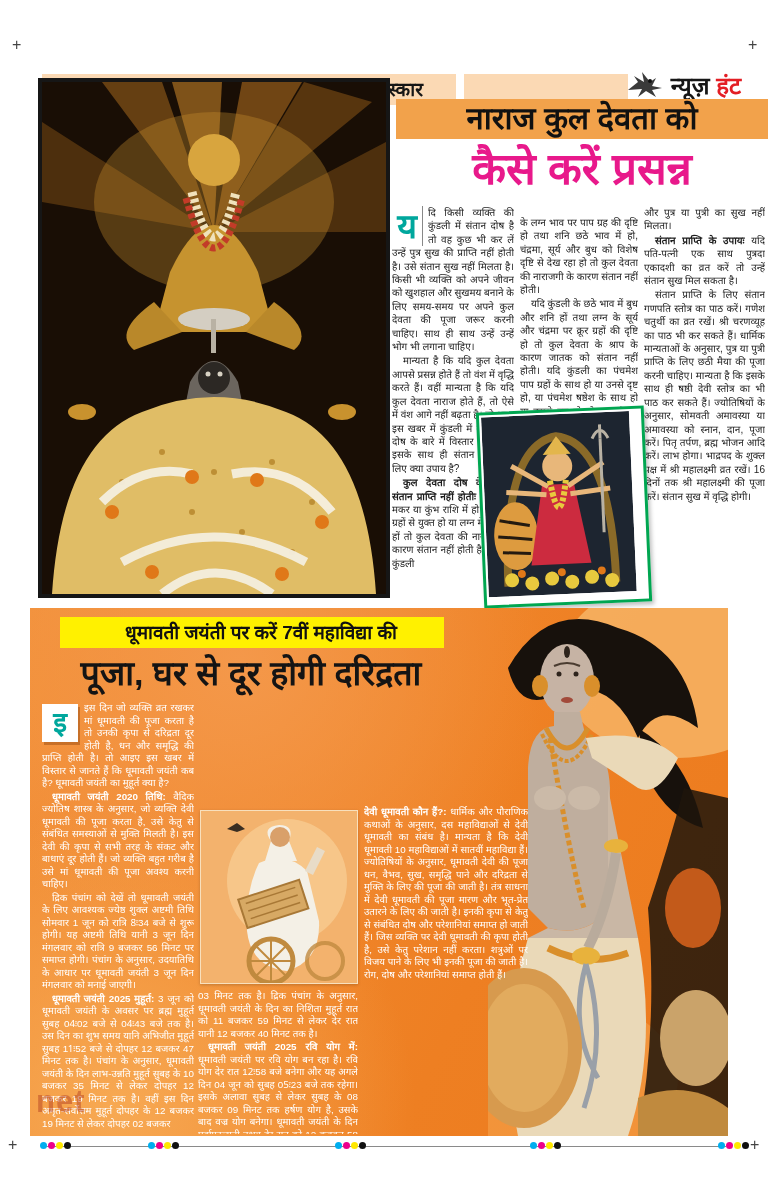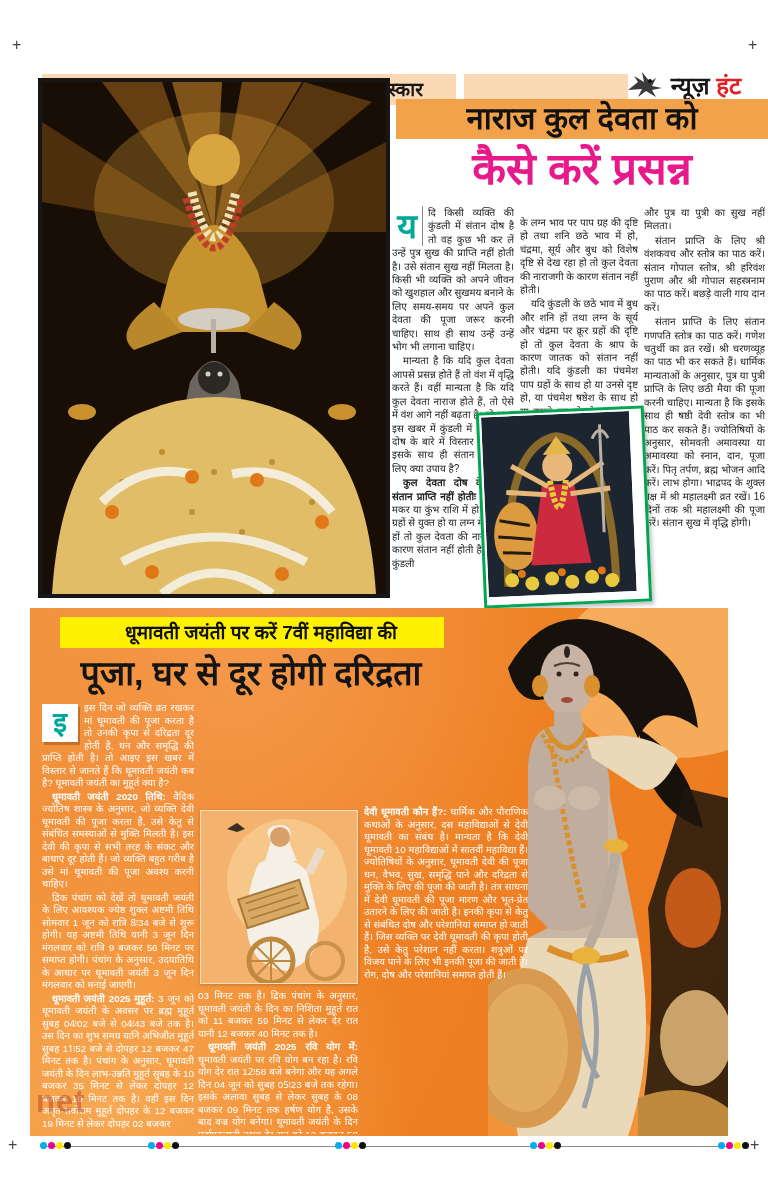--- a/index.html
+++ b/index.html
@@ -148,21 +148,21 @@
   </div>
   <div class="col" style="left:520px;width:118px;margin-top:10px;">
     <div>
         <p>के लग्न भाव पर पाप ग्रह की दृष्टि हो तथा शनि छठे भाव में हो, चंद्रमा, सूर्य और बुध को विशेष दृष्टि से देख रहा हो तो कुल देवता की नाराजगी के कारण संतान नहीं होती।</p>
         <p>यदि कुंडली के छठे भाव में बुध और शनि हों तथा लग्न के सूर्य और चंद्रमा पर क्रूर ग्रहों की दृष्टि हो तो कुल देवता के श्राप के कारण जातक को संतान नहीं होती। यदि कुंडली का पंचमेश पाप ग्रहों के साथ हो या उनसे दृष्ट हो, या पंचमेश षष्ठेश के साथ हो या उससे दृष्ट हो तो कुल देवता का श्राप लगता है</p>
       </div>
   </div>
   <div class="col" style="left:644px;width:121px;">
     <div>
         <p>और पुत्र या पुत्री का सुख नहीं मिलता।</p>
-        <p>संतान प्राप्ति के लिए श्री वंशकवच और स्तोत्र का पाठ करें। संतान गोपाल स्तोत्र, श्री हरिवंश पुराण और श्री गोपाल सहस्त्रनाम का पाठ करें। बछड़े वाली गाय दान करें।</p>
+        <p><b>संतान प्राप्ति के उपायः </b>यदि पति-पत्नी एक साथ पुत्रदा एकादशी का व्रत करें तो उन्हें संतान सुख मिल सकता है।</p>
         <p>संतान प्राप्ति के लिए संतान गणपति स्तोत्र का पाठ करें। गणेश चतुर्थी का व्रत रखें। श्री चरणव्यूह का पाठ भी कर सकते हैं। धार्मिक मान्यताओं के अनुसार, पुत्र या पुत्री प्राप्ति के लिए छठी मैया की पूजा करनी चाहिए। मान्यता है कि इसके साथ ही षष्ठी देवी स्तोत्र का भी पाठ कर सकते हैं। ज्योतिषियों के अनुसार, सोमवती अमावस्या या अमावस्या को स्नान, दान, पूजा करें। पितृ तर्पण, ब्रह्म भोजन आदि करें। लाभ होगा। भाद्रपद के शुक्ल पक्ष में श्री महालक्ष्मी व्रत रखें। 16 दिनों तक श्री महालक्ष्मी की पूजा करें। संतान सुख में वृद्धि होगी।</p>
       </div>
   </div>
 
   <div class="durga">
     <svg width="148" height="180" viewBox="0 0 148 180">
       <rect width="148" height="180" fill="#1d2530"></rect>
       <path d="M20,170 Q20,30 74,22 Q128,30 128,170" fill="none" stroke="#8a6a28" stroke-width="8"></path>
       <ellipse cx="30" cy="120" rx="22" ry="34" fill="#dd9b3f"></ellipse>
       <g stroke="#241a10" stroke-width="3">

